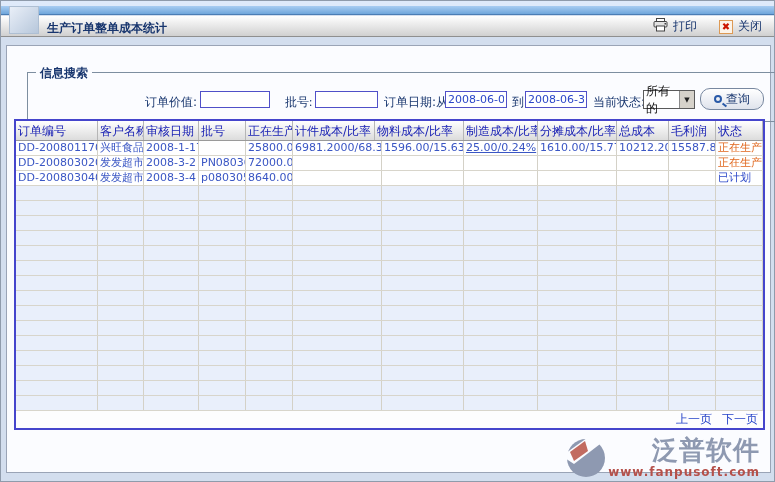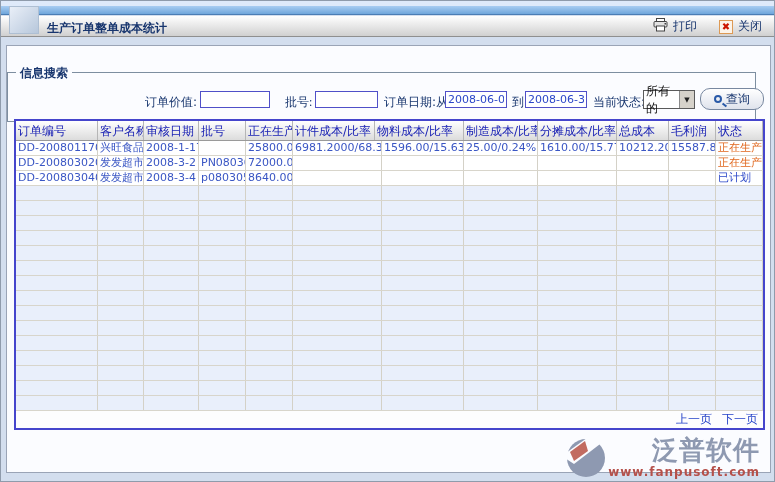--- a/index.html
+++ b/index.html
@@ -19,21 +19,21 @@
   .toolbar { position:absolute; right:12px; top:17px; display:flex; gap:22px; align-items:center; }
   .tool-btn { display:flex; align-items:center; gap:5px; font-size:12px; color:#17356e; cursor:pointer; }
   .close-box { display:inline-flex; width:14px; height:14px; align-items:center; justify-content:center;
                border:1px solid #dd9a55; background:#fcf4ea; color:#cc1500; font-size:10px; font-weight:bold; line-height:1; }
 
   
   .panel { position:absolute; left:5px; top:44px; width:765px; height:428px;
            background:#fbfcff; border:1px solid #9aa4b6; }
 
   
-  .search-box { position:absolute; left:0; top:26px; width:749px; height:50px;
+  .search-box { position:absolute; left:20px; top:26px; width:749px; height:50px;
                 border:1px solid #7d8ea0; }
   .search-legend { position:absolute; left:8px; top:-8px; background:#fbfcff; padding:0 4px;
                    font-size:12px; font-weight:bold; color:#17356e; }
   .sr-label { position:absolute; top:48px; font-size:12px; color:#17356e; white-space:nowrap; }
   .sr-input { position:absolute; top:45px; height:17px; border:1px solid #5050c8; background:#fff;
               font-size:11px; color:#2a46c8; padding:0 2px; font-family:inherit; }
   .dropdown { position:absolute; top:44px; left:636px; width:52px; height:19px; border:1px solid #5a5a5a;
               background:#fff; display:flex; align-items:center; font-size:12px; color:#111; cursor:pointer; }
   .dd-text { flex:1; padding-left:2px; }
   .dd-btn { width:15px; height:100%; background:#d6d2ca; border-left:1px solid #8a8a8a;
@@ -138,21 +138,21 @@
         </div>
       <div id="grid-body">
           <div class="trow">
             <div class="tcell" style="width: 82px;">DD-20080117001</div>
             <div class="tcell" style="width: 46px;">兴旺食品</div>
             <div class="tcell" style="width: 55px;">2008-1-17</div>
             <div class="tcell" style="width: 47px;"></div>
             <div class="tcell" style="width: 47px;">25800.00</div>
             <div class="tcell" style="width: 89px;">6981.2000/68.36%</div>
             <div class="tcell" style="width: 82px;">1596.00/15.63%</div>
-            <div class="tcell" style="width: 74px;">25.00/0.24%</div>
+            <div class="tcell" style="width: 74px; text-decoration: underline;">25.00/0.24%</div>
             <div class="tcell" style="width: 79px;">1610.00/15.77%</div>
             <div class="tcell" style="width: 52px;">10212.20</div>
             <div class="tcell" style="width: 47px;">15587.80</div>
             <div class="tcell" style="width: 47px; color: rgb(224, 103, 30);">正在生产</div>
           </div>
           <div class="trow">
             <div class="tcell" style="width: 82px;">DD-20080302001</div>
             <div class="tcell" style="width: 46px;">发发超市</div>
             <div class="tcell" style="width: 55px;">2008-3-2</div>
             <div class="tcell" style="width: 47px;">PN080302</div>

